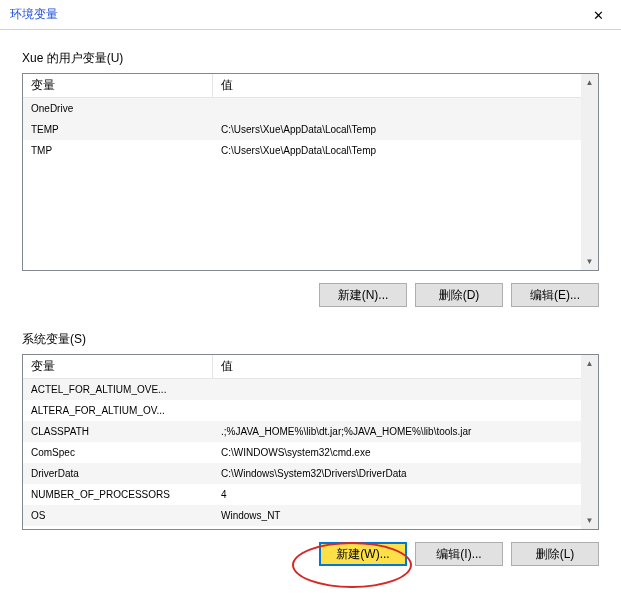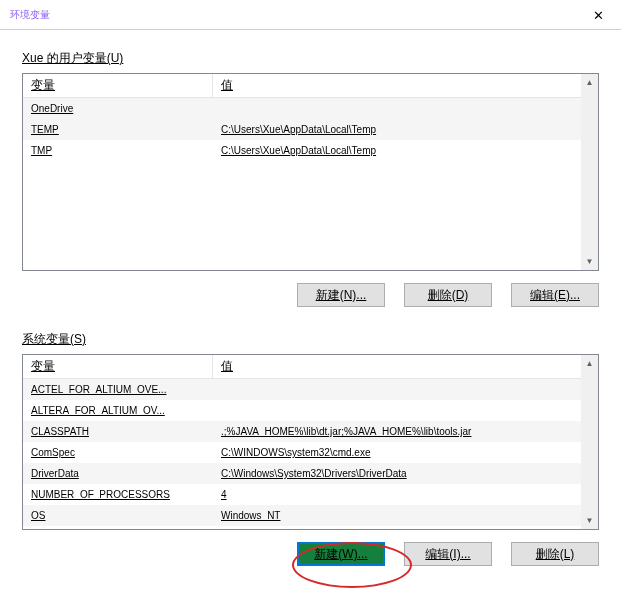--- a/index.html
+++ b/index.html
@@ -14,34 +14,33 @@
 }
 .titlebar {
   height: 30px;
   background: #fff;
   border-bottom: 1px solid #d0d0d0;
   display: flex;
   align-items: center;
   padding-left: 10px;
   position: relative;
 }
-.titlebar .title { font-size: 10px; color: #8b5cf6; }
+.titlebar .title { font-size: 12px; color: #1d4ed8; }
 .close-btn {
   position: absolute;
   right: 0; top: 0;
   width: 45px; height: 30px;
   display: flex;
   align-items: center;
   justify-content: center;
   font-size: 13px;
   color: #000;
 }
 .content {
   padding: 20px 22px 10px 22px;
-  text-decoration: underline;
 }
 .section-label {
   font-size: 12px;
   color: #000;
   margin-bottom: 6px;
 }
 .table-container {
   border: 1px solid #828790;
   background: #fff;
   height: 198px;
@@ -96,40 +95,40 @@
   display: flex;
   align-items: center;
   justify-content: center;
   font-size: 8px;
   color: #606060;
 }
 .scroll-btn.down { position: absolute; bottom: 0; }
 .button-row {
   display: flex;
   justify-content: flex-end;
-  gap: 19px;
+  gap: 8px;
   margin-top: 12px;
   margin-bottom: 24px;
 }
 .btn {
   min-width: 88px;
   height: 24px;
   background: #e1e1e1;
   border: 1px solid #adadad;
   font-size: 12px;
   color: #000;
   font-family: inherit;
   padding: 0 14px;
   display: inline-flex;
   align-items: center;
   justify-content: center;
 }
 .btn.highlighted {
   border: 2px solid #0078d7;
-  background: #15803d;
+  background: #fde047;
 }
 .system-section { margin-top: 0; }
 .annotation-circle {
   position: absolute;
   left: 292px;
   top: 542px;
   width: 120px;
   height: 46px;
   border: 2px solid #d62828;
   border-radius: 50%;

